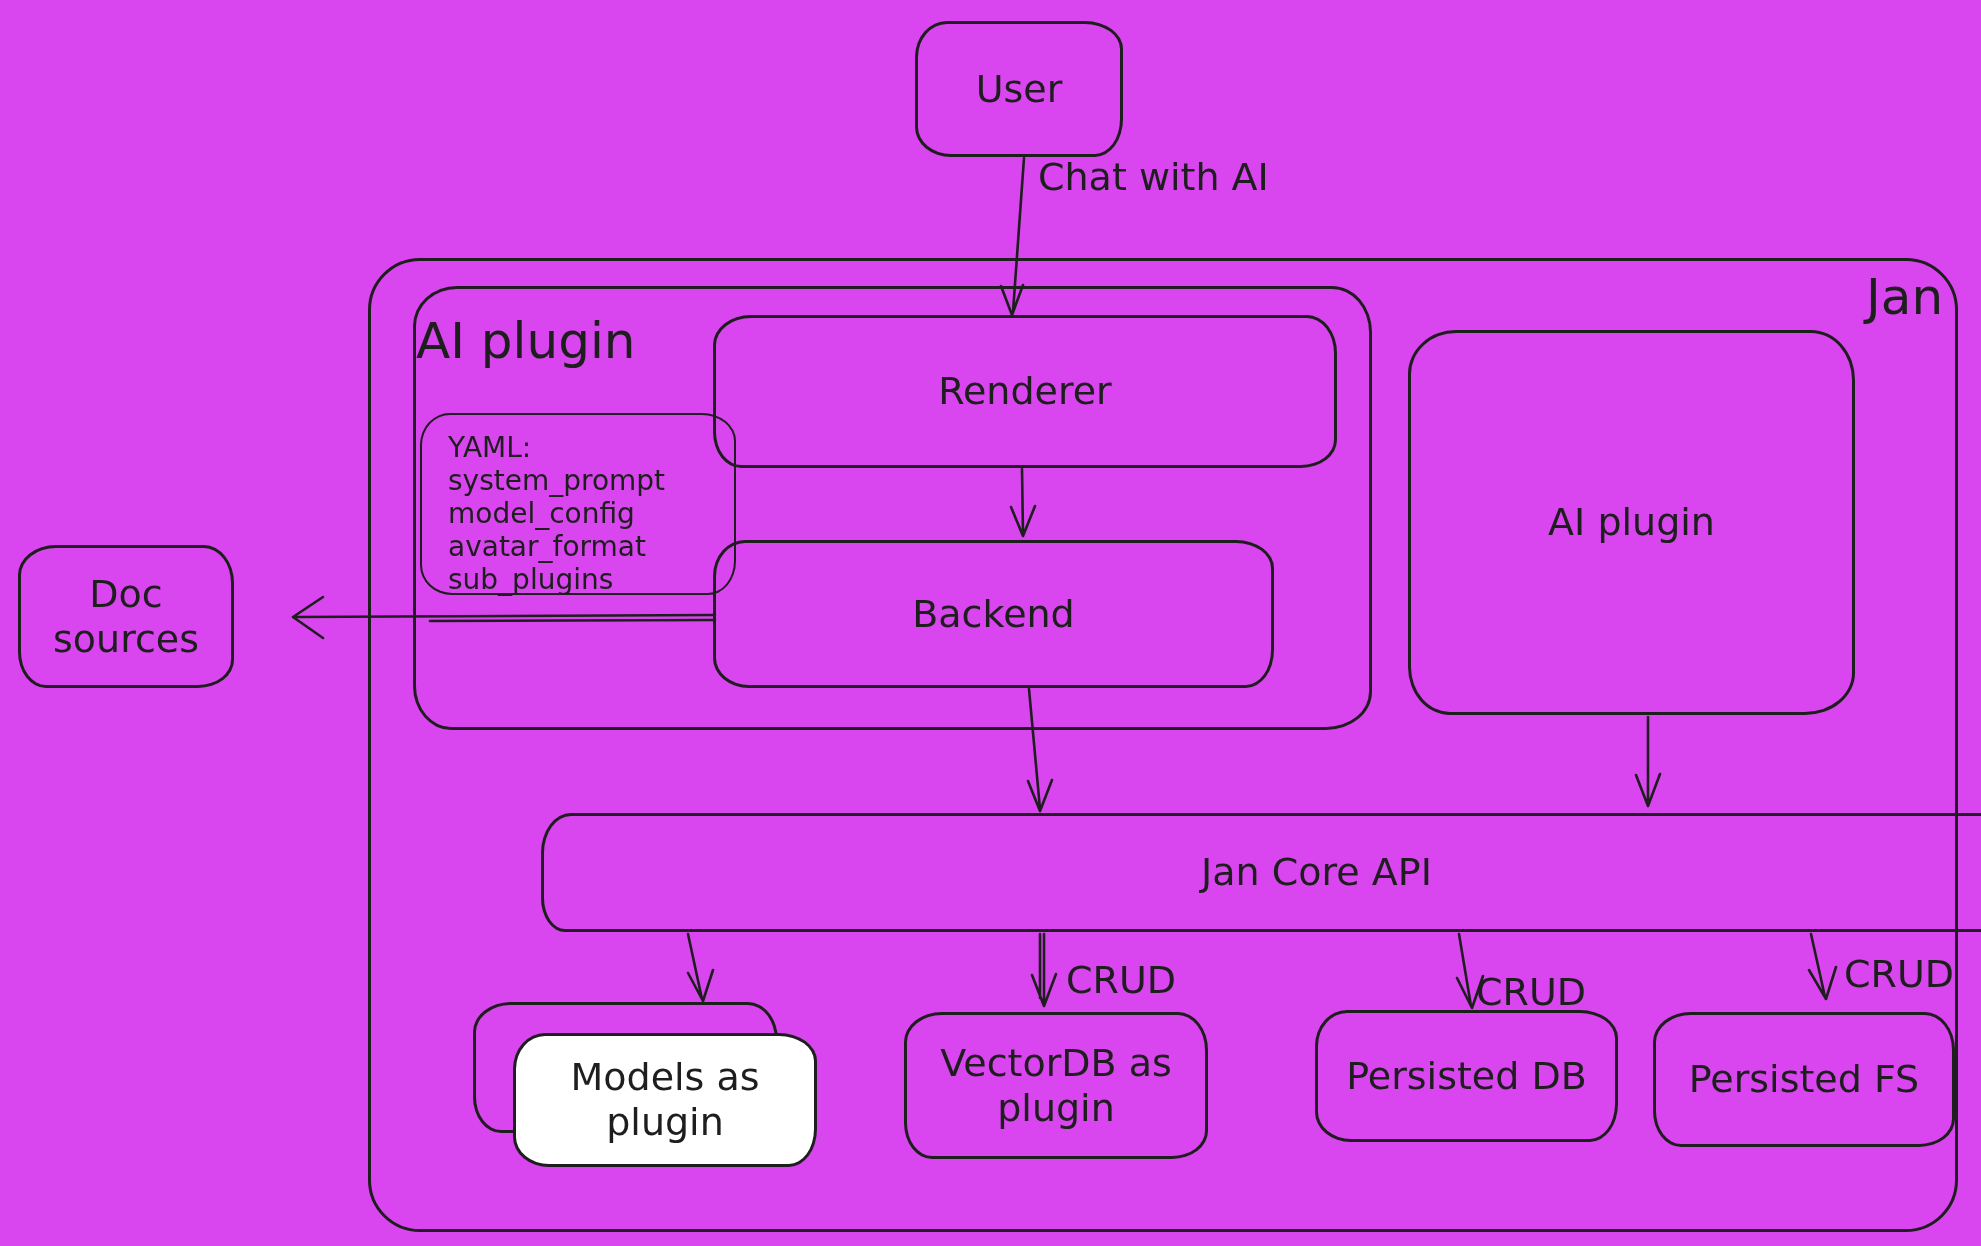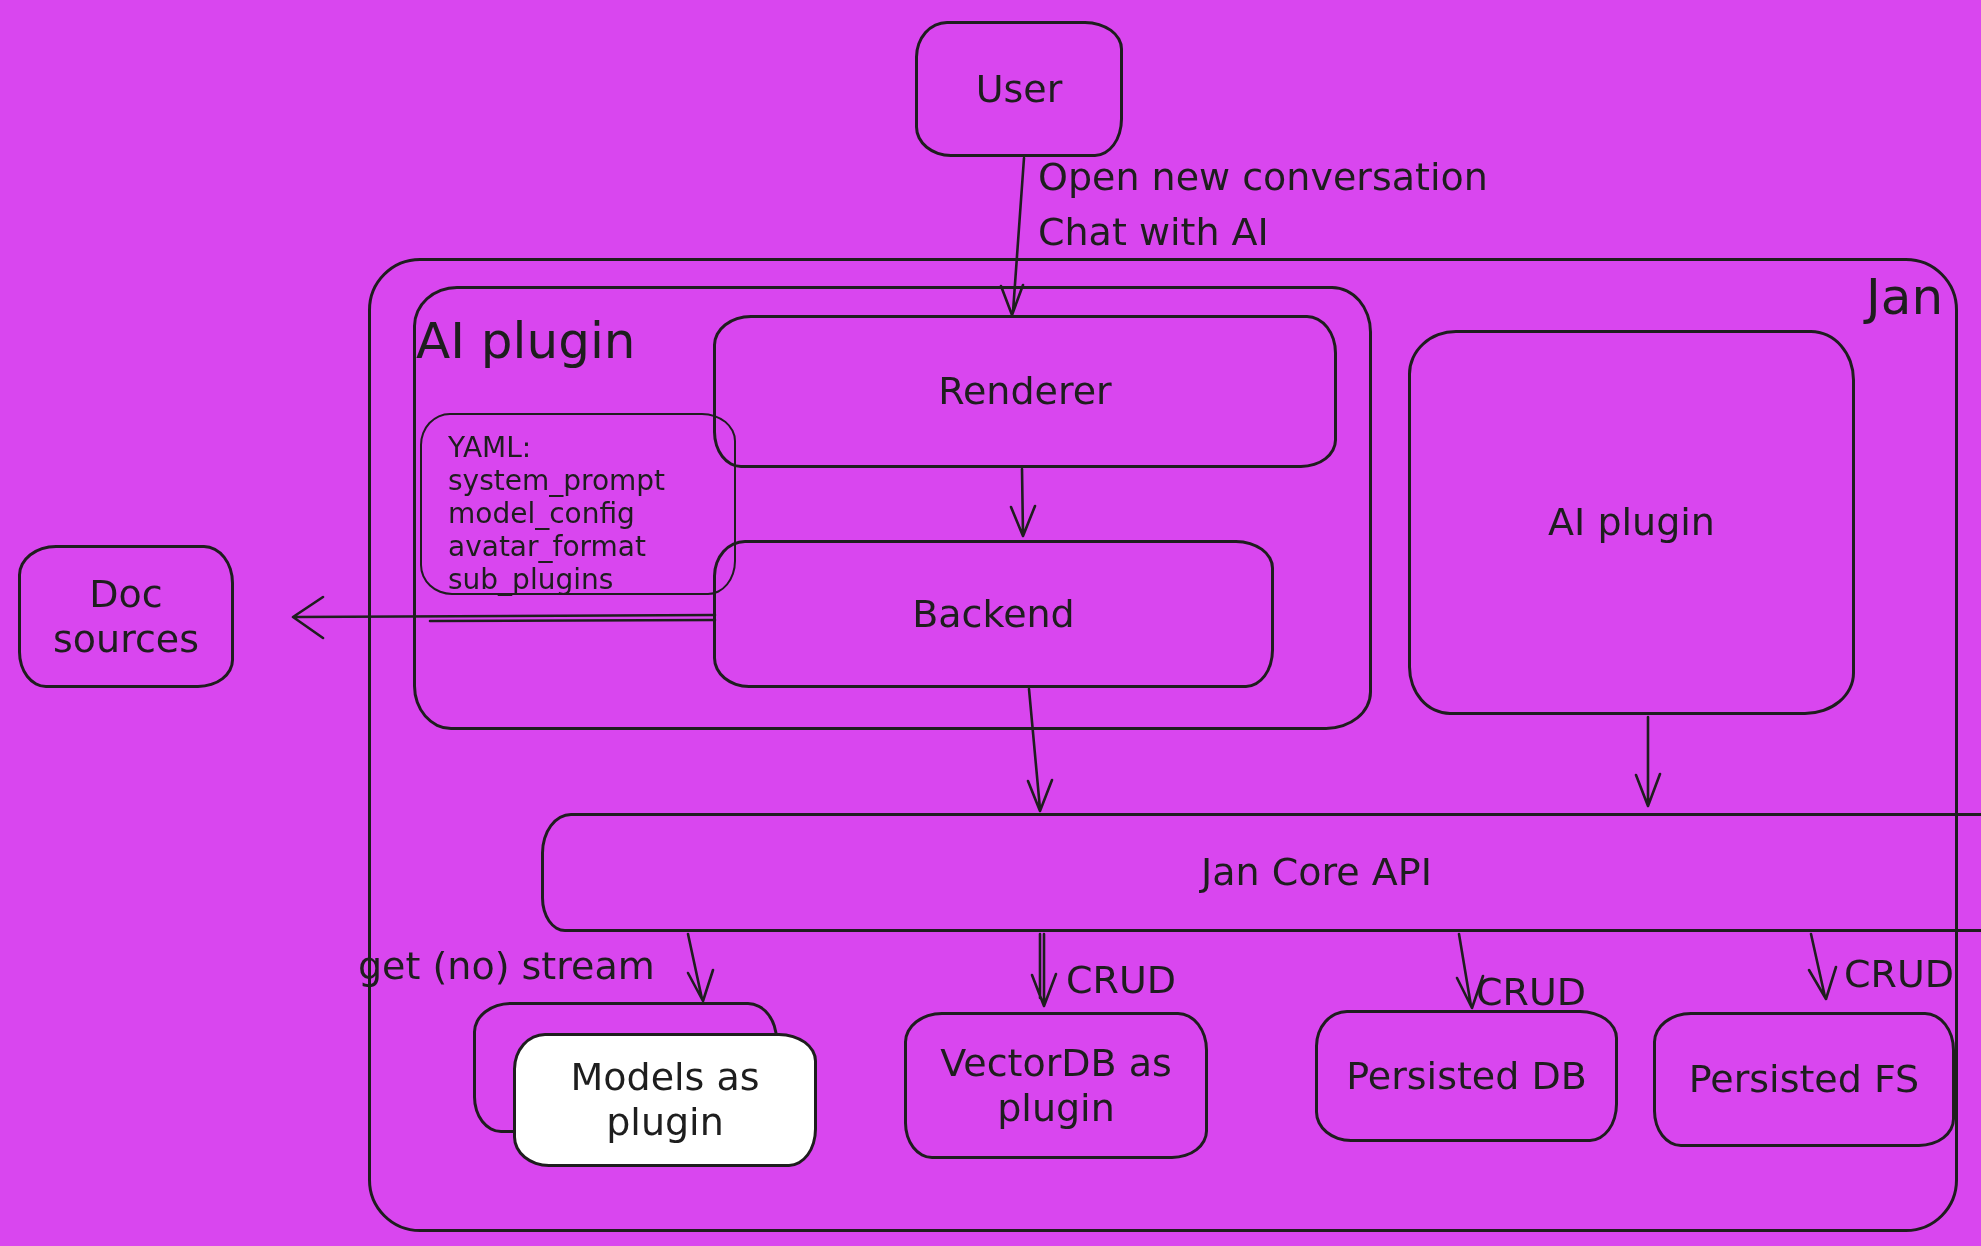--- a/index.html
+++ b/index.html
@@ -80,21 +80,20 @@
     <path d="M1044 934 L1044 1004 M1040 934 L1040 998 M1032 975 L1044 1006 L1056 974"></path>
     <path d="M1459 934 L1471 1006 M1457 978 L1472 1008 L1483 976"></path>
     <path d="M1811 934 L1825 997 M1809 970 L1826 999 L1836 967"></path>
   </svg>
 
   <div id="user-box" class="node r1">
     <span>User</span>
   </div>
 
   <div id="open-conversation-label" class="edge-label">
-    <div>Open new conversation</div>
     <div>Chat with AI</div>
   </div>
 
   <div id="jan-box" class="node"></div>
   <div id="jan-label" class="container-label">Jan</div>
 
   <div id="ai-plugin-left-box" class="node"></div>
   <div id="ai-plugin-left-label" class="container-label">AI plugin</div>
 
   <div id="renderer-box" class="node r2">
@@ -118,21 +117,20 @@
   </div>
 
   <div id="doc-sources-box" class="node r2">
     <span>Doc sources</span>
   </div>
 
   <div id="jan-core-api-box" class="node">
     <span>Jan Core API</span>
   </div>
 
-  <div id="get-stream-label" class="edge-label">get (no) stream</div>
   <div id="crud-vectordb-label" class="edge-label">CRUD</div>
   <div id="crud-persisted-db-label" class="edge-label">CRUD</div>
   <div id="crud-persisted-fs-label" class="edge-label">CRUD</div>
 
   <div id="models-back-box" class="node r2"></div>
   <div id="models-front-box" class="node r1">
     <span>Models as plugin</span>
   </div>
 
   <div id="vectordb-box" class="node r2">

